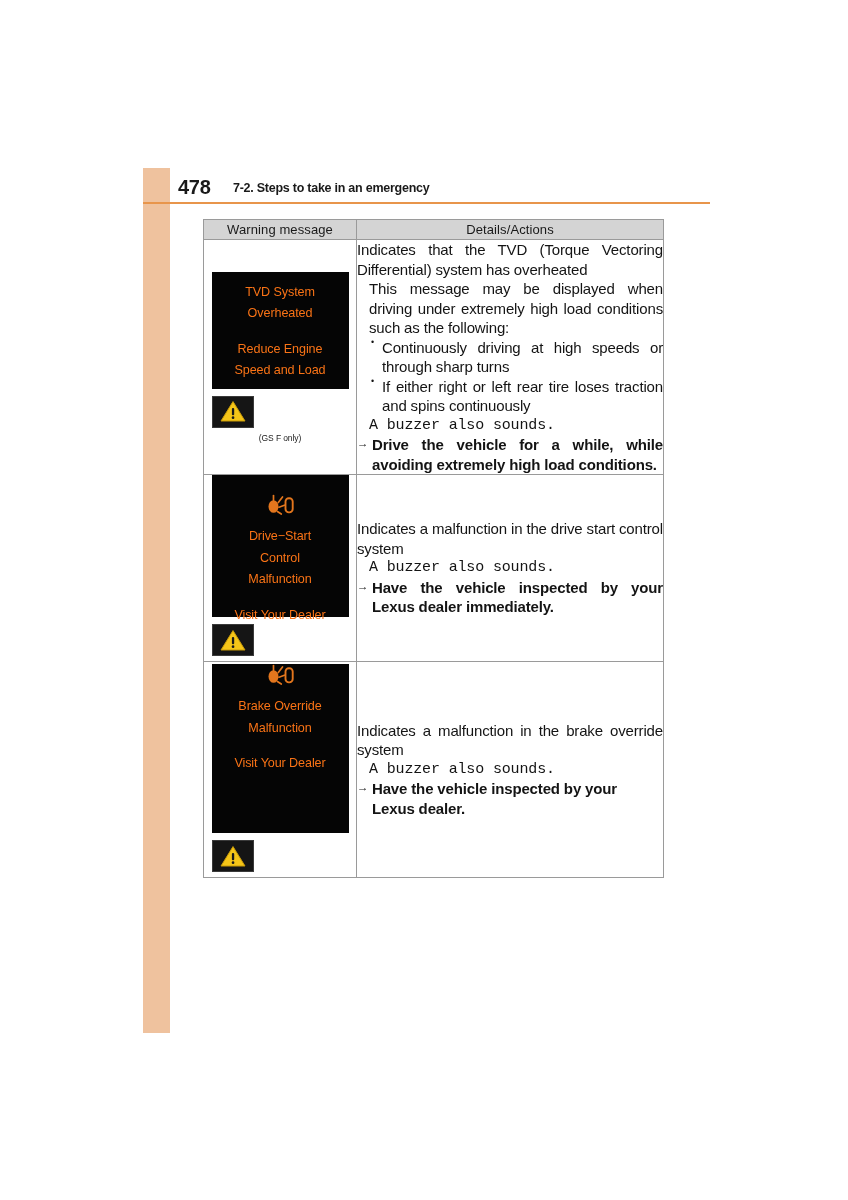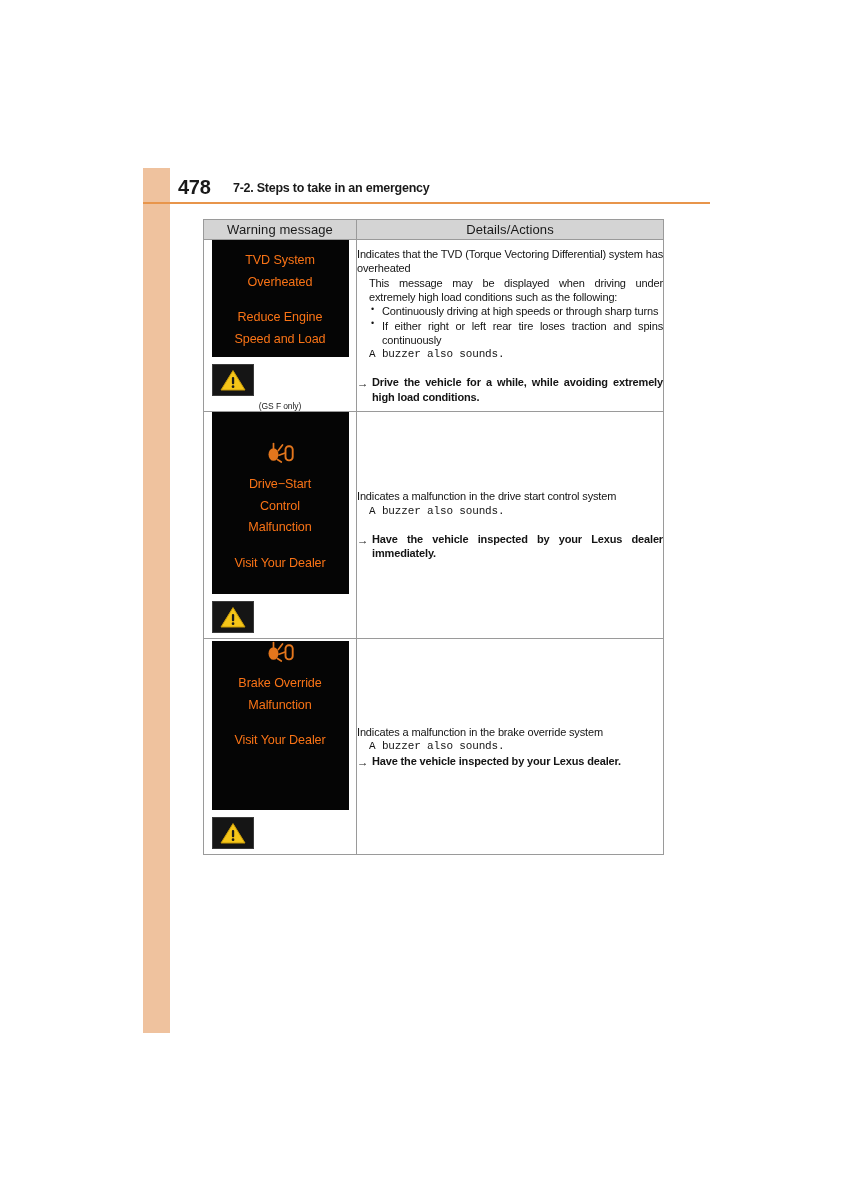--- a/index.html
+++ b/index.html
@@ -111,21 +111,21 @@
     letter-spacing: -0.1px;
     white-space: nowrap;
     font-family: "Liberation Sans", sans-serif;
   }
   .display .spacer {
     height: 14px;
   }
 
   
   .screen-tvd { height: 117px; padding-top: 10px; }
-  .screen-ds  { height: 182px; padding-top: 28px; }
+  .screen-ds  { height: 142px; padding-top: 17px; }
   .screen-bo  { height: 169px; }
 
   
   .telltale {
     width: 30px;
     height: 22px;
     margin: 2px auto 10px auto;
     display: block;
   }
 
@@ -146,21 +146,21 @@
     font-size: 8.5px;
     color: #1a1a1a;
     text-align: center;
     margin-top: 5px;
     letter-spacing: -0.1px;
   }
 
   
   .det-cell {
     padding: 7px 5px 7px 6px;
-    font-size: 11px;
+    font-size: 15px;
     line-height: 1.30;
     color: #141414;
     letter-spacing: -0.15px;
   }
   .det-cell.mid { vertical-align: middle; }
   .p0 { text-align: justify; text-justify: inter-word; }
   .p-ind {
     margin-left: 12px;
     text-align: justify;
     text-justify: inter-word;
@@ -189,21 +189,20 @@
     content: "\2192";
     position: absolute;
     left: 0;
     top: 0;
     font-weight: normal;
     font-size: 11.6px;
   }
   .arrow-just {
     text-align: justify;
     text-justify: inter-word;
-    margin-top: 14px;
   }
 </style>
 </head>
 <body>
 
 <div class="side-bar"></div>
 
 <div class="page-header">
   <div class="page-number">478</div>
   <div class="header-title">7-2. Steps to take in an emergency</div>

